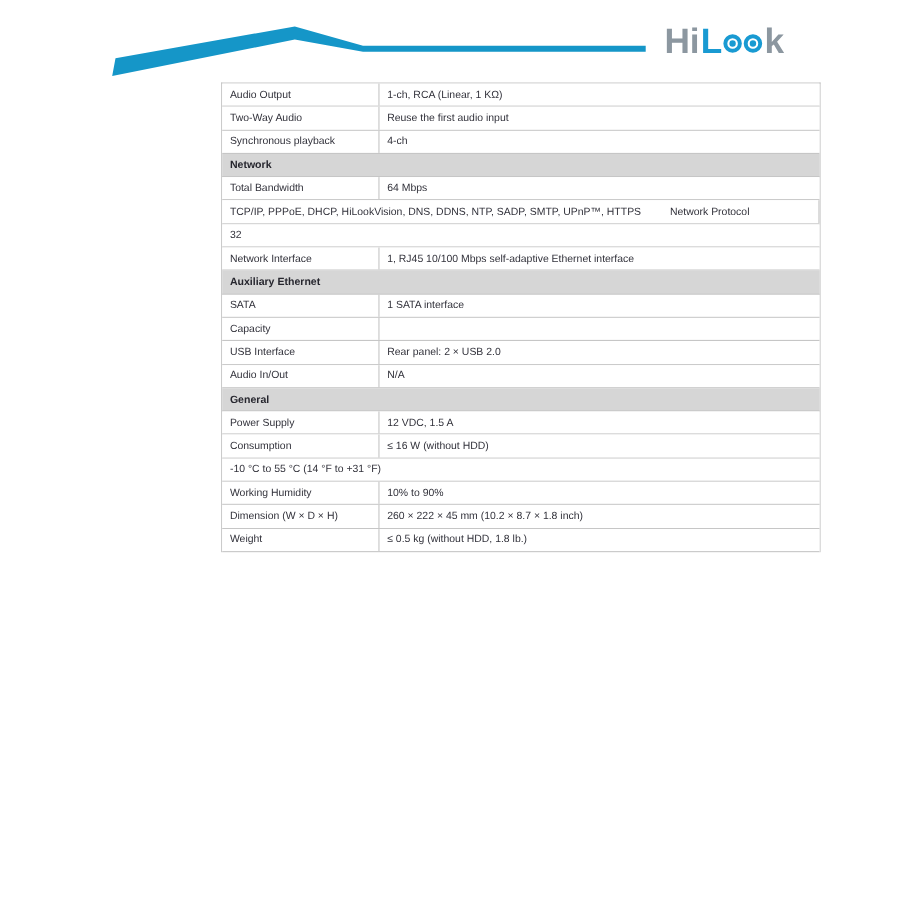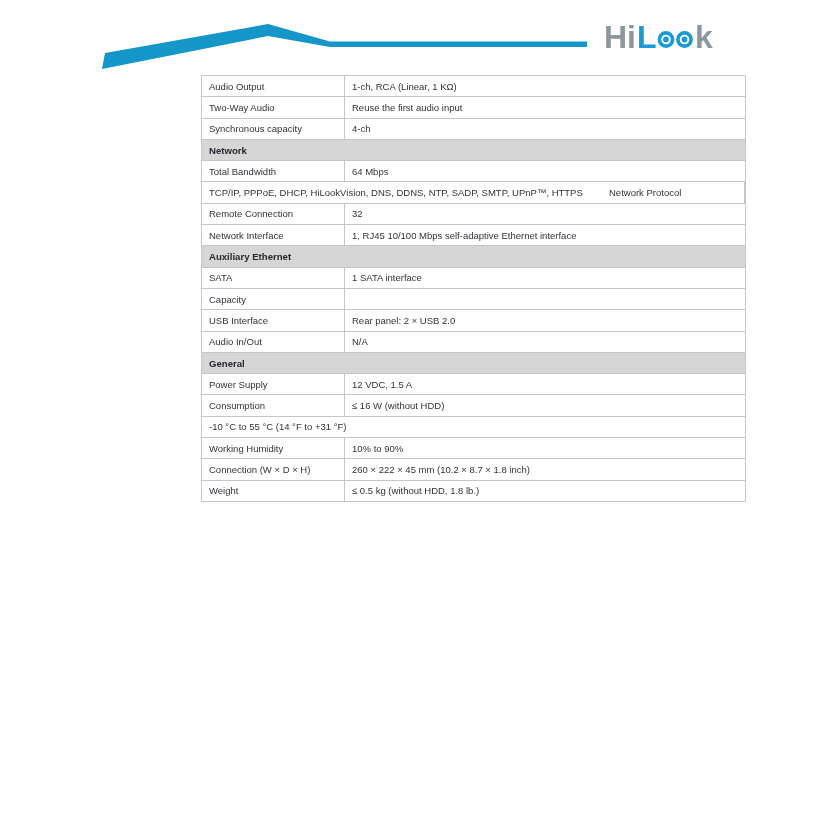--- a/index.html
+++ b/index.html
@@ -101,34 +101,33 @@
   <div class="spec-table" id="spec-table">
       <div class="trow">
         <div class="cell name">Audio Output</div>
         <div class="cell value">1-ch, RCA (Linear, 1 KΩ)</div>
       </div>
       <div class="trow">
         <div class="cell name">Two-Way Audio</div>
         <div class="cell value">Reuse the first audio input</div>
       </div>
       <div class="trow">
-        <div class="cell name">Synchronous capacity</div>
+        <div class="cell name">Synchronous playback</div>
         <div class="cell value">4-ch</div>
       </div>
       <div class="trow header-row">Network</div>
       <div class="trow">
         <div class="cell name">Total Bandwidth</div>
         <div class="cell value">64 Mbps</div>
       </div>
       <div class="trow">
         <div class="cell value">TCP/IP, PPPoE, DHCP, HiLookVision, DNS, DDNS, NTP, SADP, SMTP, UPnP™, HTTPS</div>
         <div class="cell name">Network Protocol</div>
       </div>
       <div class="trow">
-        <div class="cell name">Remote Connection</div>
         <div class="cell value">32</div>
       </div>
       <div class="trow">
         <div class="cell name">Network Interface</div>
         <div class="cell value">1, RJ45 10/100 Mbps self-adaptive Ethernet interface</div>
       </div>
       <div class="trow header-row">Auxiliary Ethernet</div>
       <div class="trow">
         <div class="cell name">SATA</div>
         <div class="cell value">1 SATA interface</div>
@@ -154,21 +153,21 @@
         <div class="cell value">≤ 16 W (without HDD)</div>
       </div>
       <div class="trow">
         <div class="cell value">-10 °C to 55 °C (14 °F to +31 °F)</div>
       </div>
       <div class="trow">
         <div class="cell name">Working Humidity</div>
         <div class="cell value">10% to 90%</div>
       </div>
       <div class="trow">
-        <div class="cell name">Connection (W × D × H)</div>
+        <div class="cell name">Dimension (W × D × H)</div>
         <div class="cell value">260 × 222 × 45 mm (10.2 × 8.7 × 1.8 inch)</div>
       </div>
       <div class="trow">
         <div class="cell name">Weight</div>
         <div class="cell value">≤ 0.5 kg (without HDD, 1.8 lb.)</div>
       </div>
     </div>
 
 </div>
 

